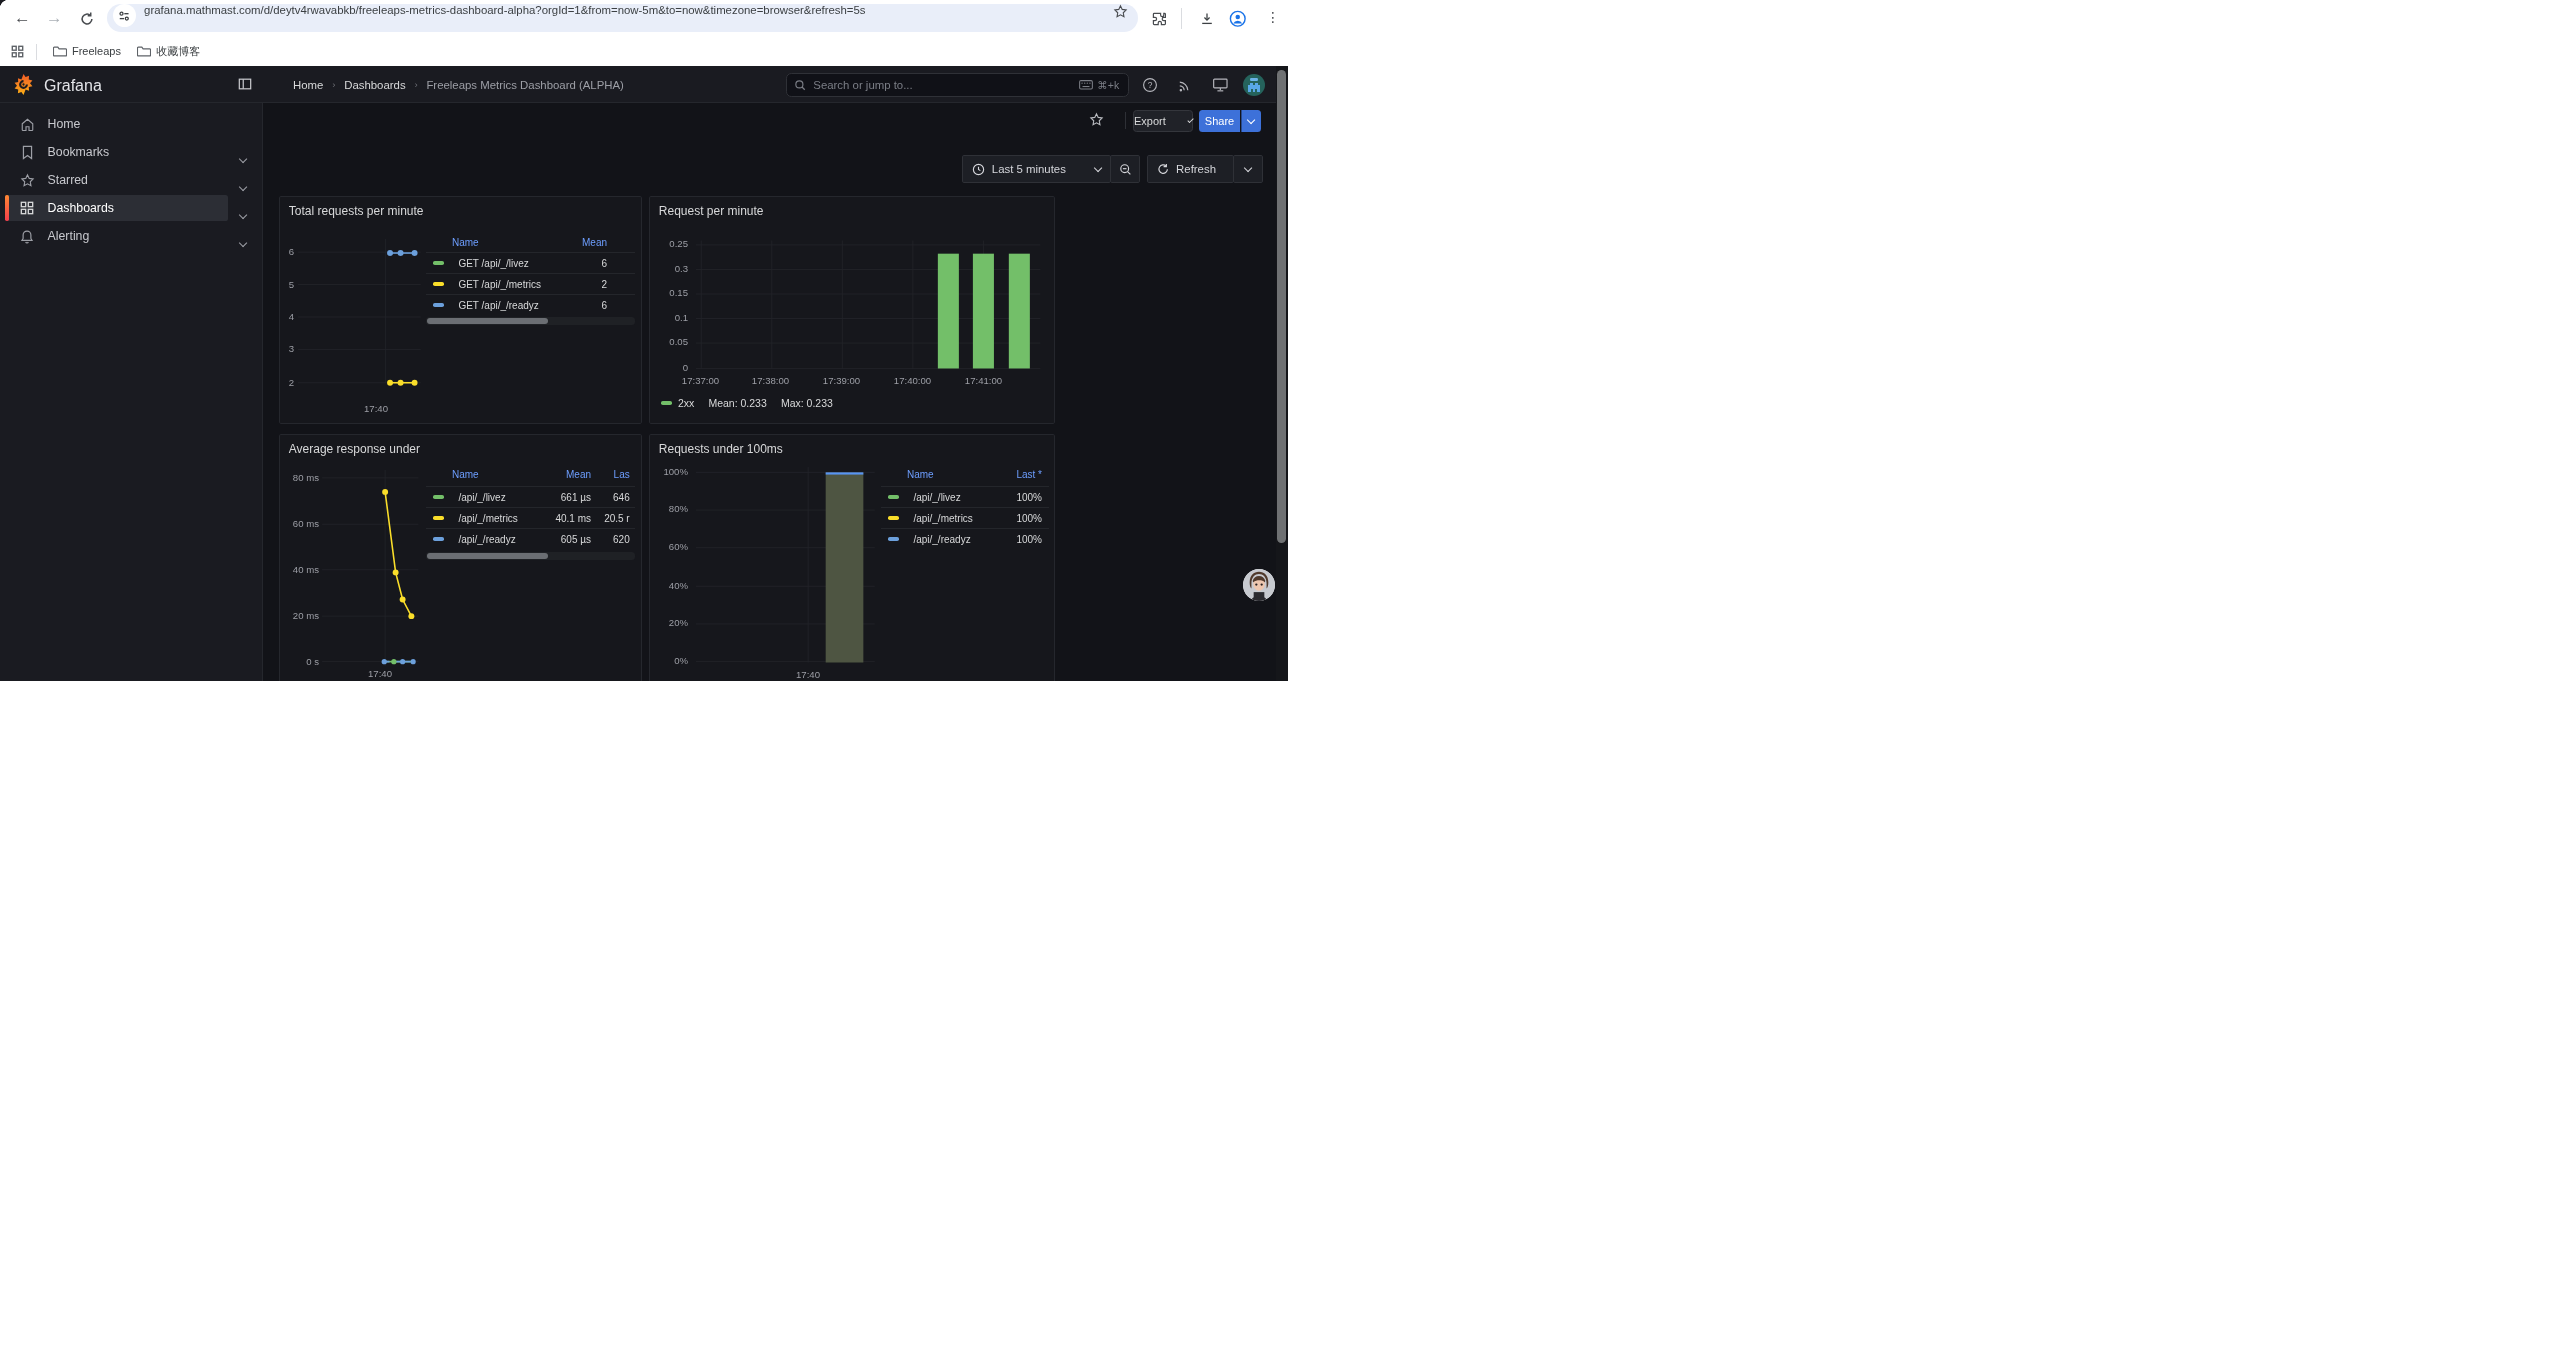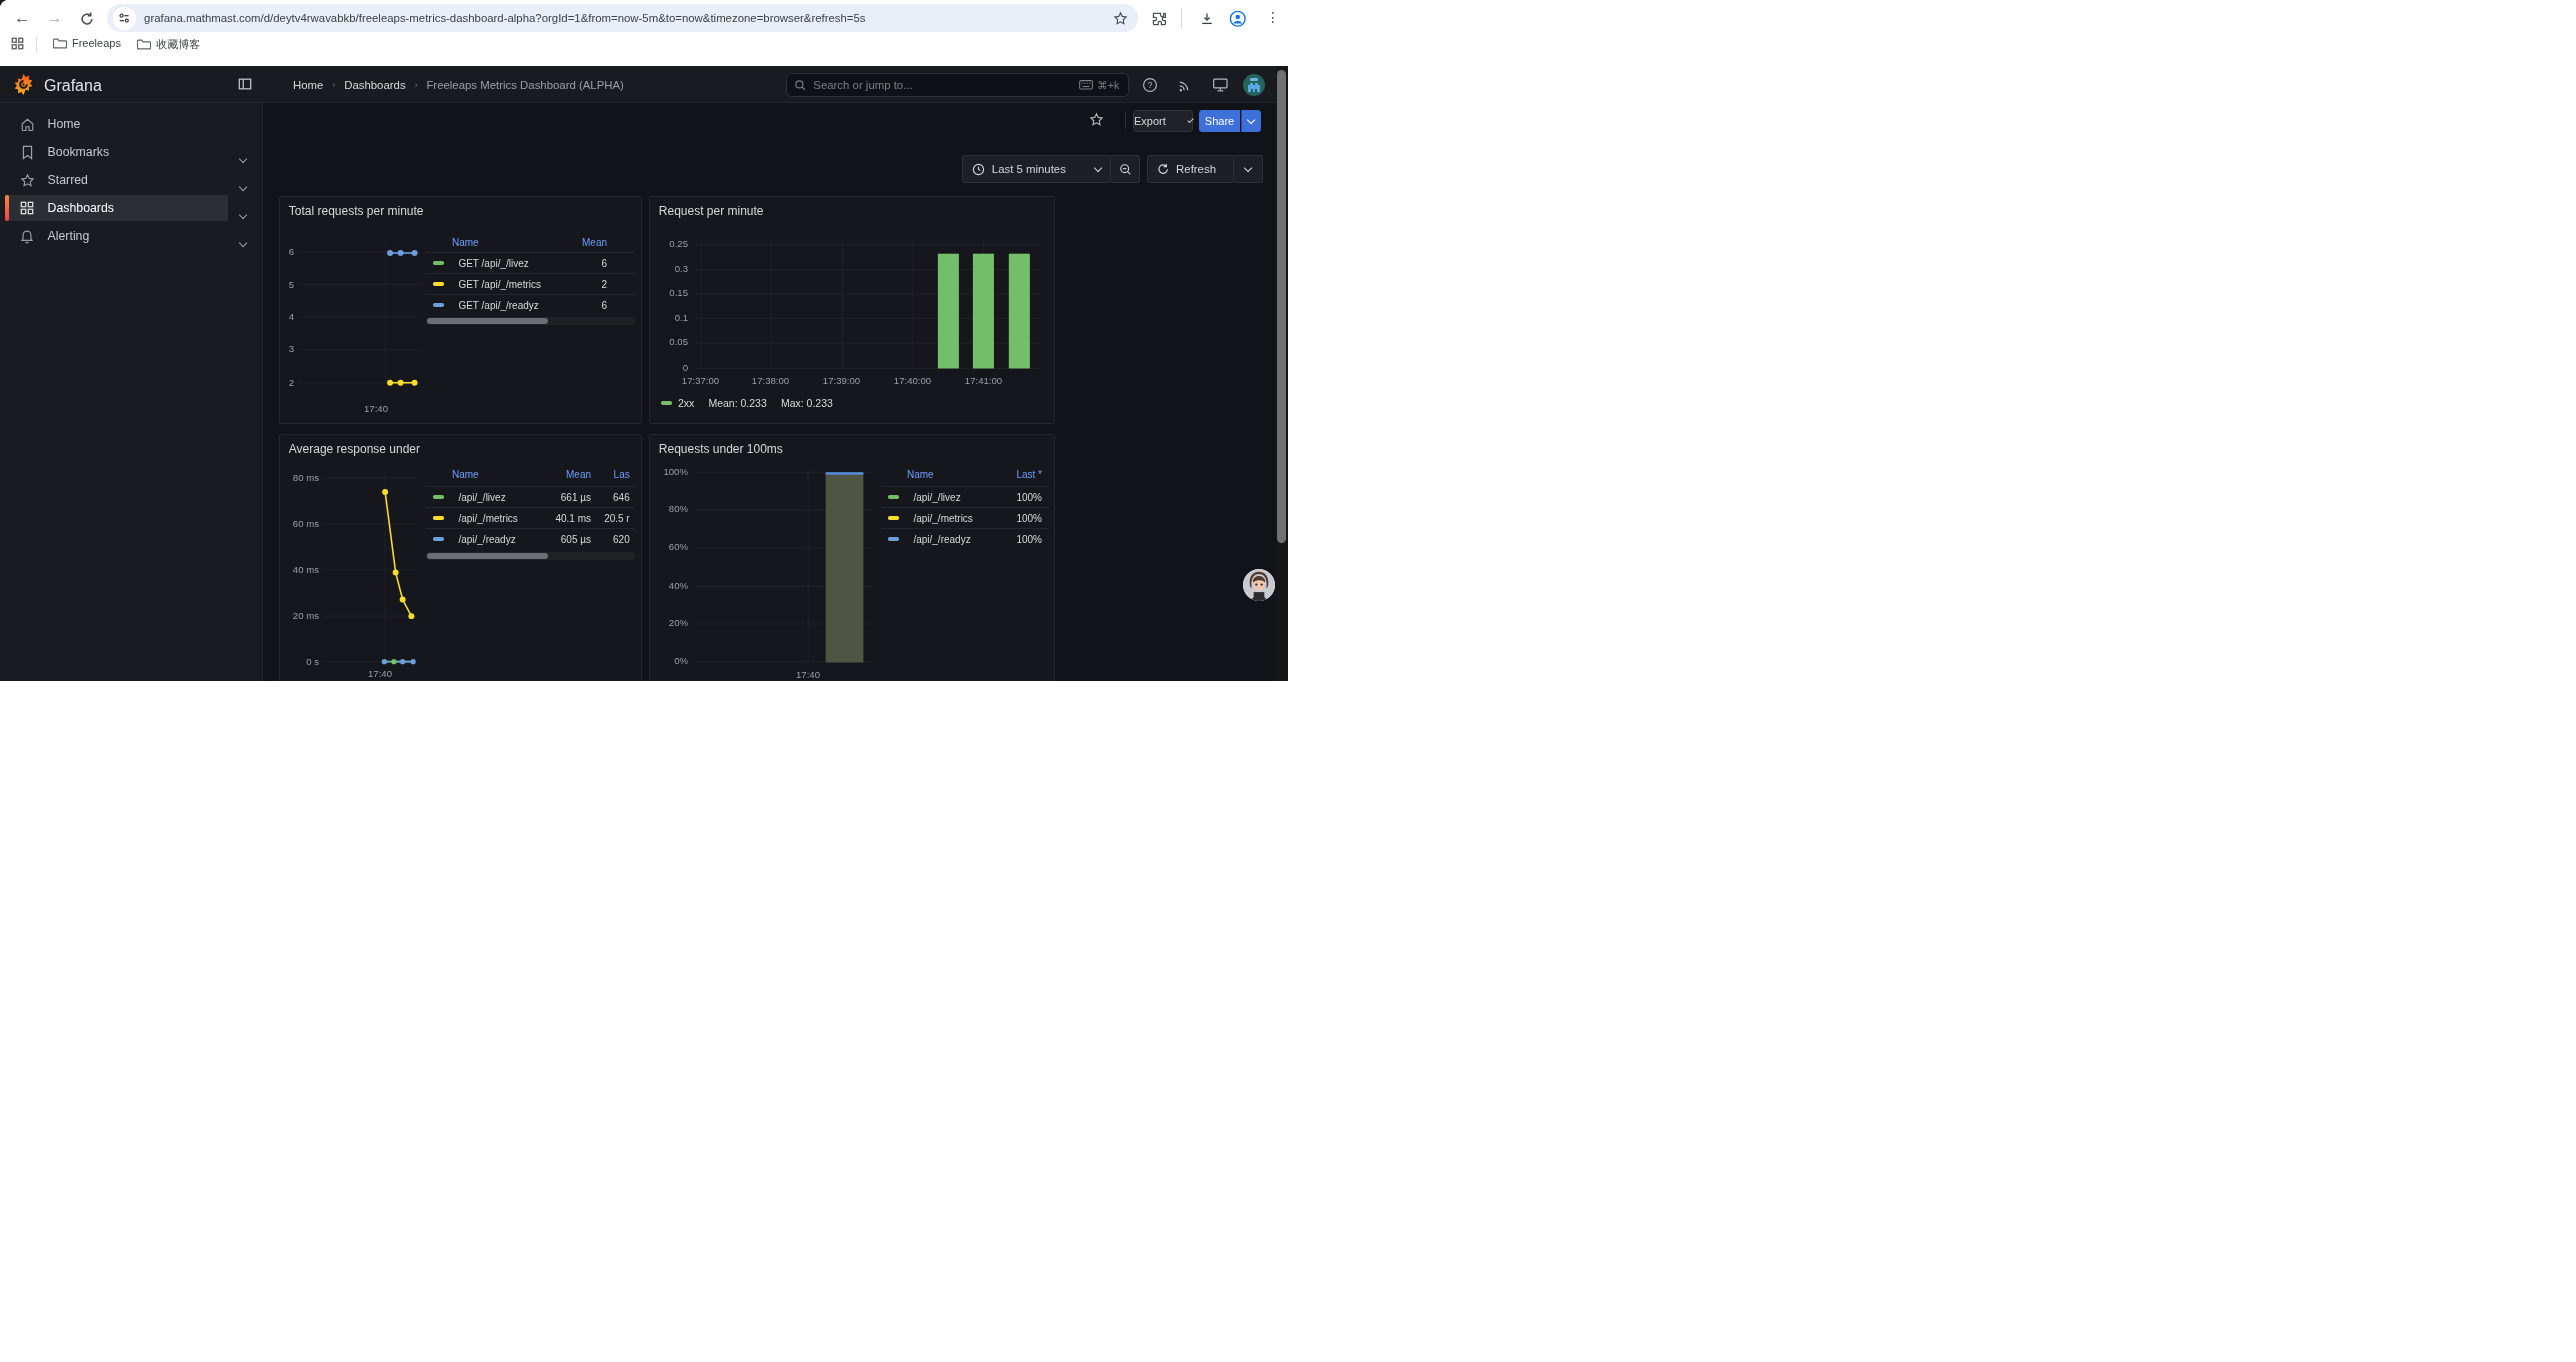--- a/index.html
+++ b/index.html
@@ -12,24 +12,24 @@
     --share:#3d71d9; --orange1:#ff8833; --orange2:#f53e4c;
   }
   *{margin:0;padding:0;box-sizing:border-box}
   html,body{width:1288px;height:681px;overflow:hidden}
   body{font-family:"Liberation Sans","DejaVu Sans",sans-serif;background:#fff;position:relative}
   .abs{position:absolute}
   svg{display:block}
   
   #toolbar{left:0;top:0;width:1288px;height:37px;background:var(--chrome-bg)}
   .tb-ico{color:var(--chrome-icon);font-size:15px;line-height:1}
-  #url-pill{left:107px;top:4.4px;width:1031px;height:28px;background:var(--pill-bg);border-radius:14px;display:flex;align-items:center}
+  #url-pill{left:107px;top:4.4px;width:1031px;height:28px;background:var(--pill-bg);border-radius:14px;display:flex;}
   #tune-chip{width:23px;height:23px;border-radius:50%;background:#fff;margin-left:6.1px;display:flex;align-items:center;justify-content:center}
   #url-text{margin-left:8px;font-size:11.4px;color:var(--url-text);white-space:nowrap;overflow:hidden;max-width:921px}
-  #bookmarks{left:0;top:37px;width:1288px;height:29px;background:var(--chrome-bg);display:flex;align-items:flex-start}
+  #bookmarks{left:0;top:37px;width:1288px;height:29px;background:var(--chrome-bg);display:flex;align-items:center}
   .bm-label{font-size:11px;color:#3c4043;margin-left:5.3px}
   .bm-item{display:flex;align-items:center;margin-left:16px}
   #corner{left:0;top:0;width:8.8px;height:8.8px;background:radial-gradient(circle at 8.8px 8.8px, transparent 8.8px, #1a1b21 9.2px)}
   
   #app{left:0;top:66px;width:1288px;height:616px;background:var(--gf-content)}
   #app-header{left:0;top:0;width:1288px;height:37px;background:var(--gf-header);border-bottom:0.9px solid var(--gf-border)}
   #brand-label{left:44px;top:10.5px;font-size:16px;color:#e3e4e8;font-weight:400}
   #sidebar{left:0;top:37px;width:263px;height:579px;background:var(--gf-header);border-right:0.9px solid var(--gf-border)}
   .side-item{position:absolute;left:5.3px;width:223px;height:26px;border-radius:2.6px;display:flex;align-items:center;color:#c8c9ce}
   .side-item .lbl{font-size:12.3px;margin-left:12.3px}

